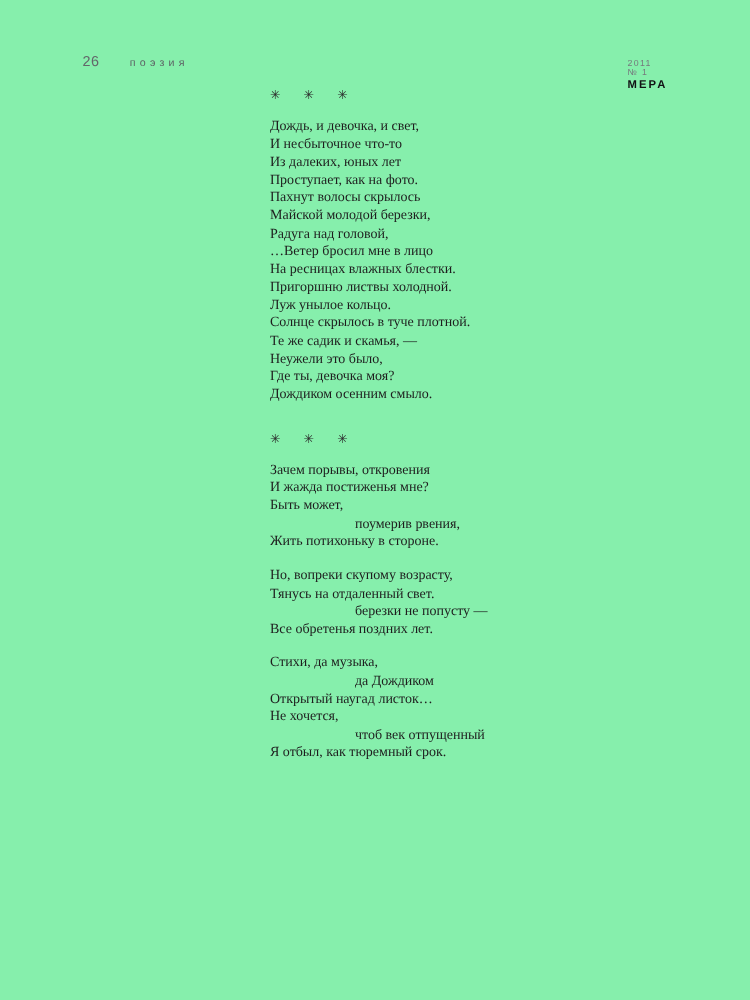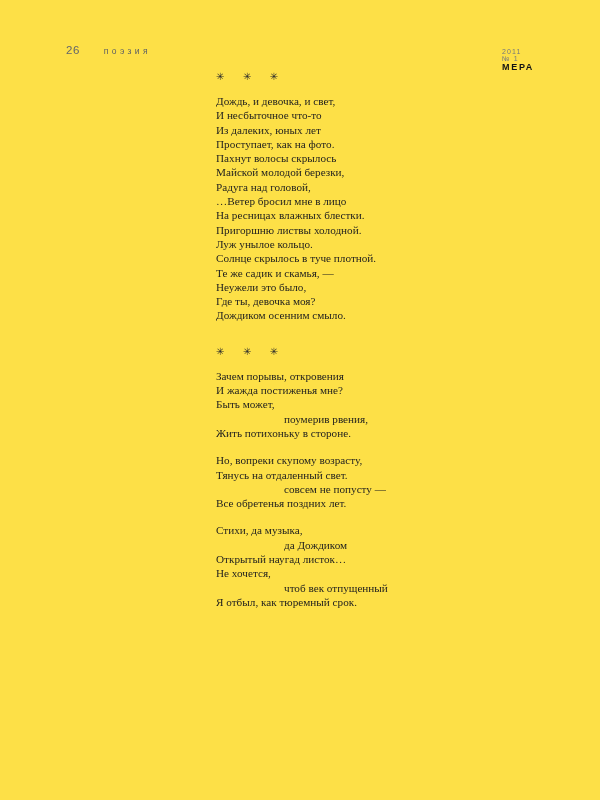--- a/index.html
+++ b/index.html
@@ -12,21 +12,21 @@
     background: #ffffff;
     font-family: "Liberation Serif", "DejaVu Serif", serif;
     color: #1a1a1a;
     overflow: hidden;
     position: relative;
   }
   .page {
     position: relative;
     width: 600px;
     height: 800px;
-    background: #fde047;
+    background: #86efac;
   }
 
   
   .running-head {
     position: absolute;
     top: 44px;
     left: 66px;
     right: 66px;
     height: 20px;
     display: flex;
@@ -160,21 +160,21 @@
           <div class="stanza">
             <div class="line">Зачем порывы, откровения</div>
             <div class="line">И жажда постиженья мне?</div>
             <div class="line">Быть может,</div>
             <div class="line indent">поумерив рвения,</div>
             <div class="line">Жить потихоньку в стороне.</div>
           </div>
           <div class="stanza">
             <div class="line">Но, вопреки скупому возрасту,</div>
             <div class="line">Тянусь на отдаленный свет.</div>
-            <div class="line indent">совсем не попусту —</div>
+            <div class="line indent">березки не попусту —</div>
             <div class="line">Все обретенья поздних лет.</div>
           </div>
           <div class="stanza">
             <div class="line">Стихи, да музыка,</div>
             <div class="line indent">да Дождиком</div>
             <div class="line">Открытый наугад листок…</div>
             <div class="line">Не хочется,</div>
             <div class="line indent">чтоб век отпущенный</div>
             <div class="line">Я отбыл, как тюремный срок.</div>
           </div>

